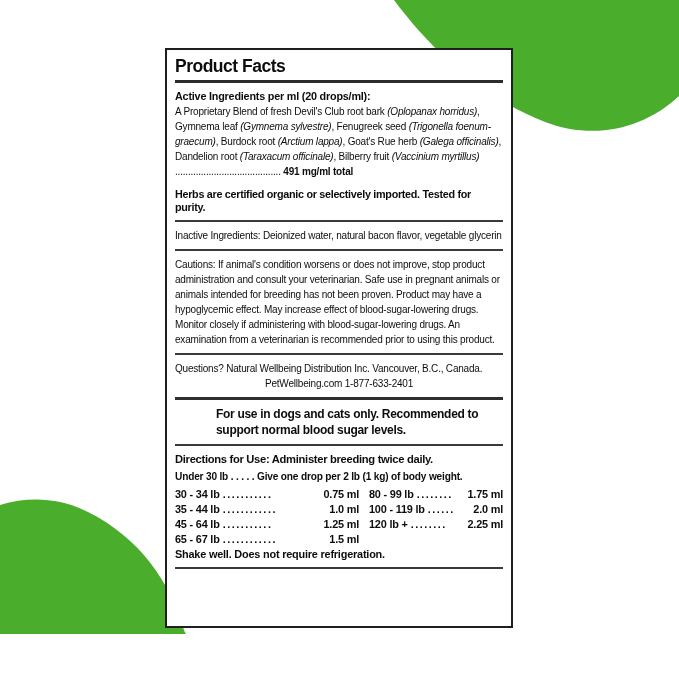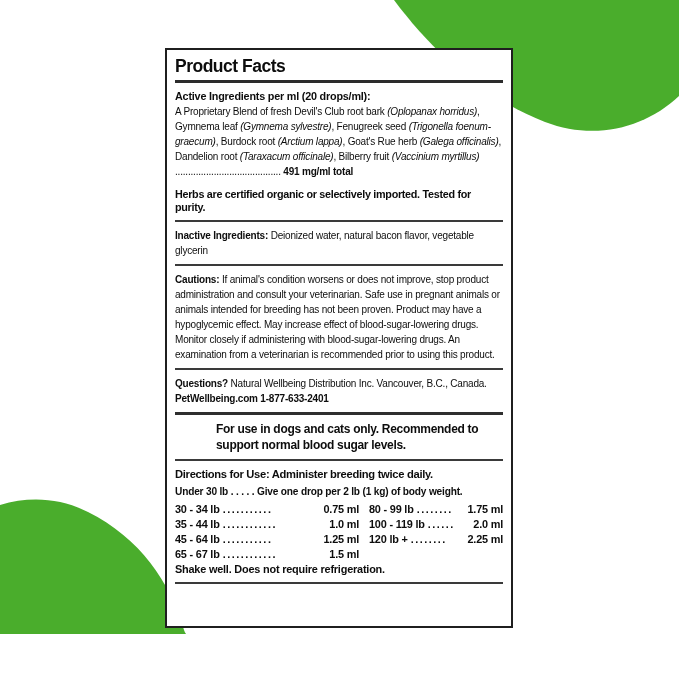--- a/index.html
+++ b/index.html
@@ -10,27 +10,27 @@
   .card{position:absolute;left:165px;top:48px;width:348px;height:580px;
         box-sizing:border-box;background:#ffffff;border:2px solid #1f1f1f;
         padding:5px 8px 6px;color:#0d0d0d;letter-spacing:-0.2px;z-index:1;}
 
   .title{font-size:17.5px;font-weight:bold;letter-spacing:-0.5px;margin:1px 0 3px;}
   .title-rule{height:3px;background:#2c2c2c;margin:2px 0 7px;}
   .rule{height:2px;background:#3a3a3a;margin:6px 0;}
   .rule.thick{height:3px;background:#2f2f2f;}
 
   .body-text{font-size:10px;line-height:15px;}
-  .b{font-weight:bold;}
+  .b{font-weight:normal;}
   .it{font-style:italic;}
   .sec-head{font-size:10.8px;font-weight:bold;line-height:13px;margin-bottom:1px;}
   .herbs{font-weight:bold;font-size:10.8px;line-height:13px;margin-top:9px;letter-spacing:-0.3px;}
   .total{font-weight:bold;}
 
-  .q-line2{font-weight:bold;}
+  .q-line2{font-weight:normal;text-align:center;}
 
   .for-use{font-size:12px;font-weight:bold;line-height:16px;letter-spacing:-0.3px;margin-left:41px;}
 
   .dir-head{font-size:11.2px;font-weight:bold;line-height:14px;margin-bottom:4px;letter-spacing:-0.3px;}
   .under30{font-size:10.9px;font-weight:bold;white-space:nowrap;transform:scaleX(0.93);
            transform-origin:0 50%;margin-bottom:5px;letter-spacing:-0.2px;}
 
   .dose-cols{display:flex;gap:10px;font-weight:bold;font-size:10.9px;}
   .col-left{width:184px;flex:0 0 auto;}
   .col-right{flex:1;min-width:0;}

